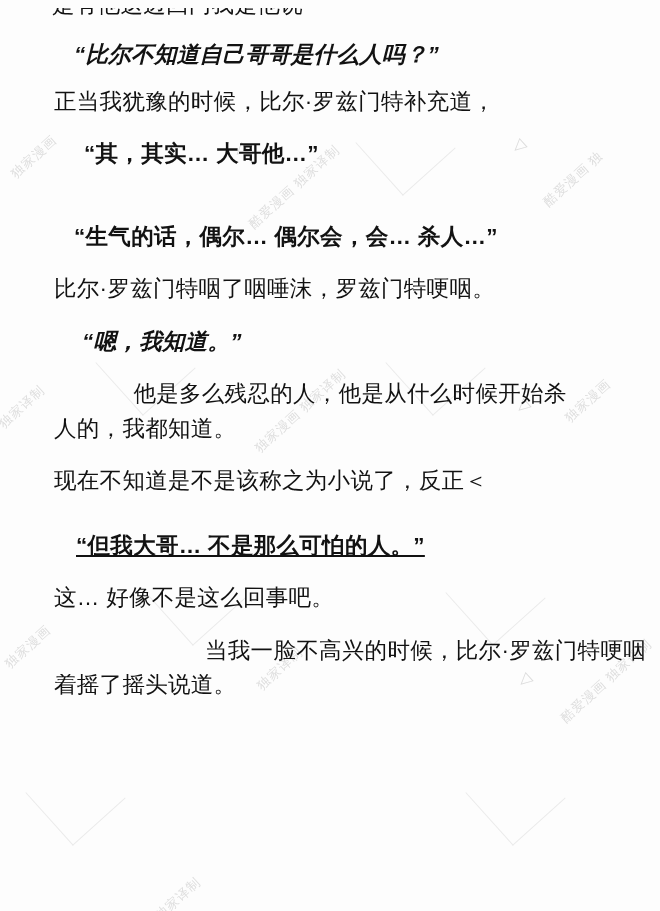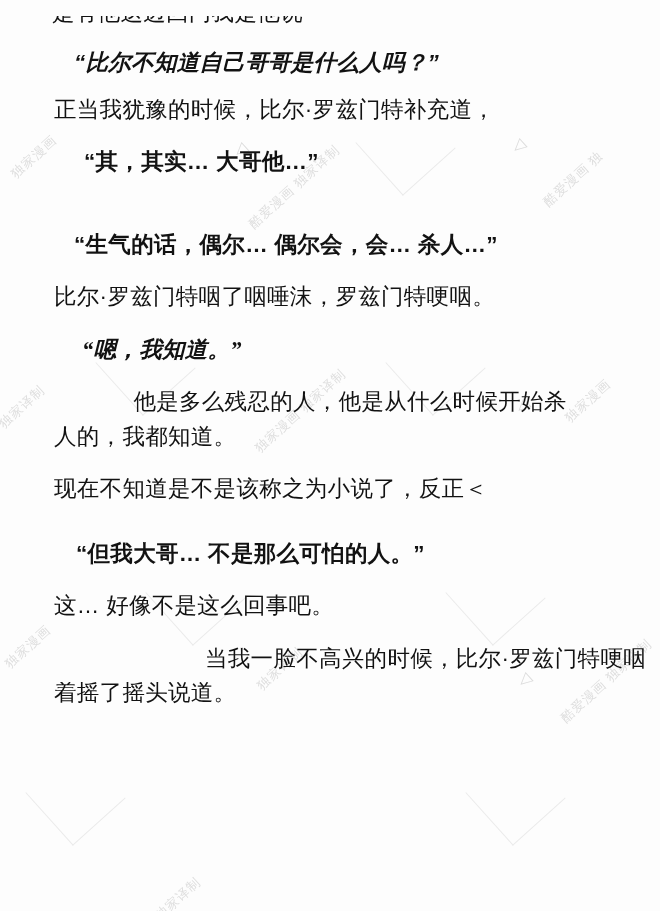--- a/index.html
+++ b/index.html
@@ -45,21 +45,21 @@
   .wm-arrow {
     position: absolute;
     color: #dcdcdc;
     font-size: 16px;
     transform: rotate(-42deg);
   }
 
   .text-layer {
     position: relative;
     z-index: 2;
-    padding: 16px 14px;
+    padding: 8px 14px;
   }
   .line {
     font-size: 22.5px;
     line-height: 1.0;
     color: #121212;
     white-space: pre;
     letter-spacing: 0.3px;
   }
   .line.italic {
     font-style: italic;
@@ -141,33 +141,33 @@
 
     <div class="spacer-xl"></div>
 
     <div class="spacer-xl"></div>
     <div class="line quote" style="padding-left:60px;">“生气的话，偶尔… 偶尔会，会… 杀人…”</div>
 
     <div class="spacer-xl"></div>
     <div class="line" style="padding-left:40px;">比尔·罗兹门特咽了咽唾沫，罗兹门特哽咽。</div>
 
     <div class="spacer-xl"></div>
-    <div class="line italic" style="padding-left:68px;font-family:Liberation Serif, serif;">“嗯，我知道。”</div>
+    <div class="line italic" style="padding-left:68px;">“嗯，我知道。”</div>
 
     <div class="spacer-xl"></div>
     <div class="line" style="padding-left:40px;text-align:center;">他是多么残忍的人，他是从什么时候开始杀</div>
     <div class="spacer-s"></div>
     <div class="line" style="padding-left:40px;">人的，我都知道。</div>
 
     <div class="spacer-xl"></div>
     <div class="line" style="padding-left:40px;">现在不知道是不是该称之为小说了，反正＜</div>
     <div class="spacer-s"></div>
 
     <div class="spacer-xl"></div>
-    <div class="line quote" style="padding-left:62px;">“但我大哥… 不是那么可怕的人。”</div>
+    <div class="line quote" style="padding-left:62px;text-decoration:underline;">“但我大哥… 不是那么可怕的人。”</div>
 
     <div class="spacer-xl"></div>
     <div class="line" style="padding-left:40px;">这… 好像不是这么回事吧。</div>
 
     <div class="spacer-xl"></div>
     <div class="line" style="padding-left:40px;text-align:right;">当我一脸不高兴的时候，比尔·罗兹门特哽咽</div>
     <div class="spacer-s"></div>
     <div class="clip-bottom">
       <div class="line" style="padding-left:40px;">着摇了摇头说道。</div>
     </div>

